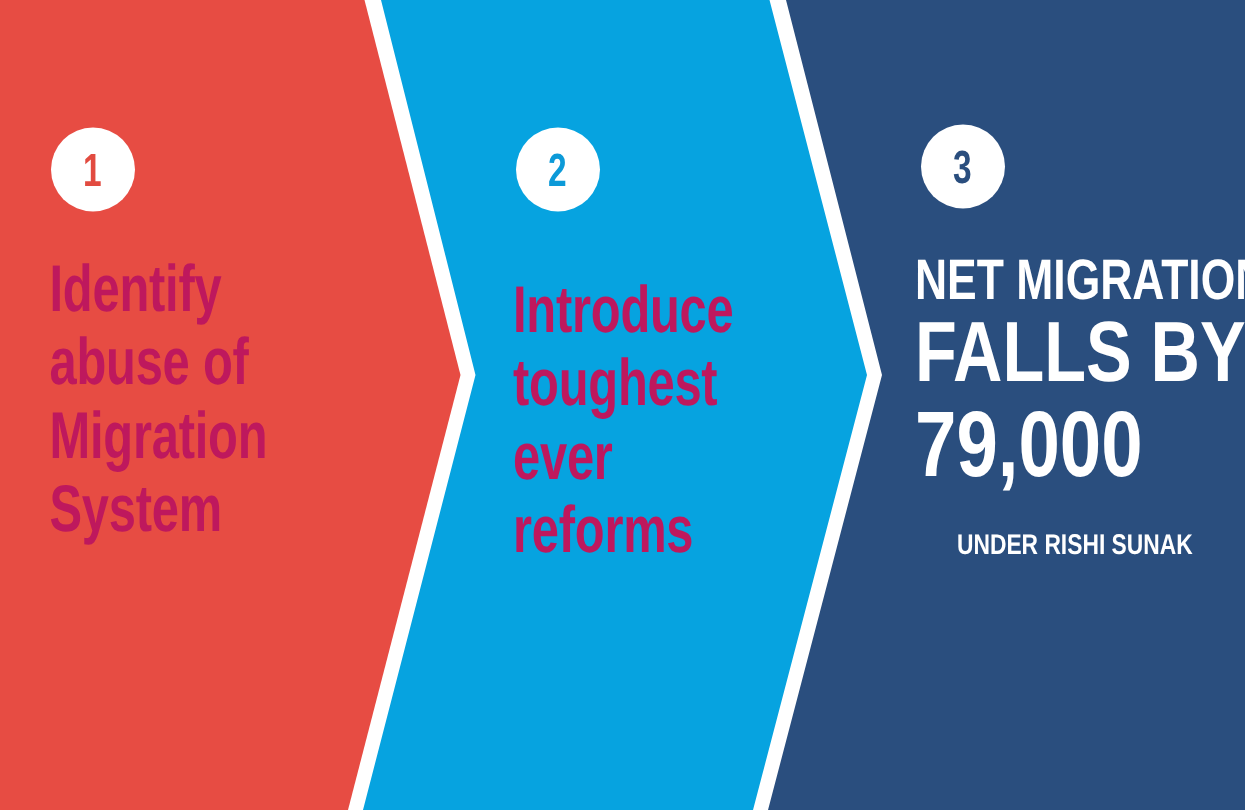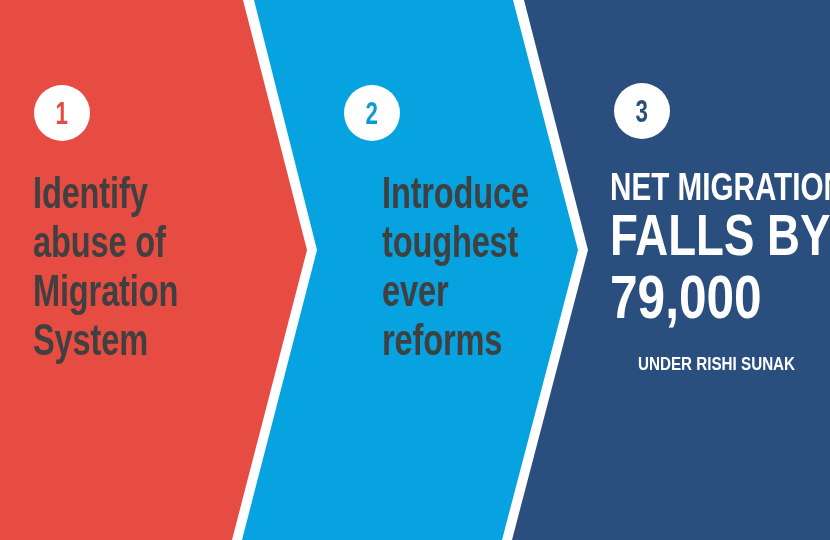--- a/index.html
+++ b/index.html
@@ -48,21 +48,21 @@
     transform: scaleX(0.72);
     display: block;
     letter-spacing: 0px;
   }
   .badge-1 span { color: #e24b40; }
   .badge-2 span { color: #0c9ad8; }
   .badge-3 span { color: #2a4e7e; }
 
   .headline {
     position: absolute;
-    color: #404040;
+    color: #be185d;
     font-family: "Liberation Sans Narrow", "Liberation Sans", sans-serif;
     font-weight: bold;
     letter-spacing: -0.2px;
   }
   .headline .line {
     display: block;
     transform: scaleX(0.74);
     transform-origin: left center;
     white-space: nowrap;
   }
@@ -145,21 +145,21 @@
       <span class="line">System</span>
     </div>
   </div>
 
   <div class="panel-content" style="left:330px; width:200px;">
 
     <div class="step-badge badge-2" style="left:14px; top:85px;">
       <span>2</span>
     </div>
 
-    <div class="headline headline-steps" style="left:12px; top:168px;margin-left:40px;">
+    <div class="headline headline-steps" style="left:12px; top:182px;">
       <span class="line">Introduce</span>
       <span class="line">toughest</span>
       <span class="line">ever</span>
       <span class="line">reforms</span>
     </div>
   </div>
 
   <div class="panel-content" style="left:605px; width:225px;">
 
     <div class="step-badge badge-3" style="left:9px; top:83px;">

